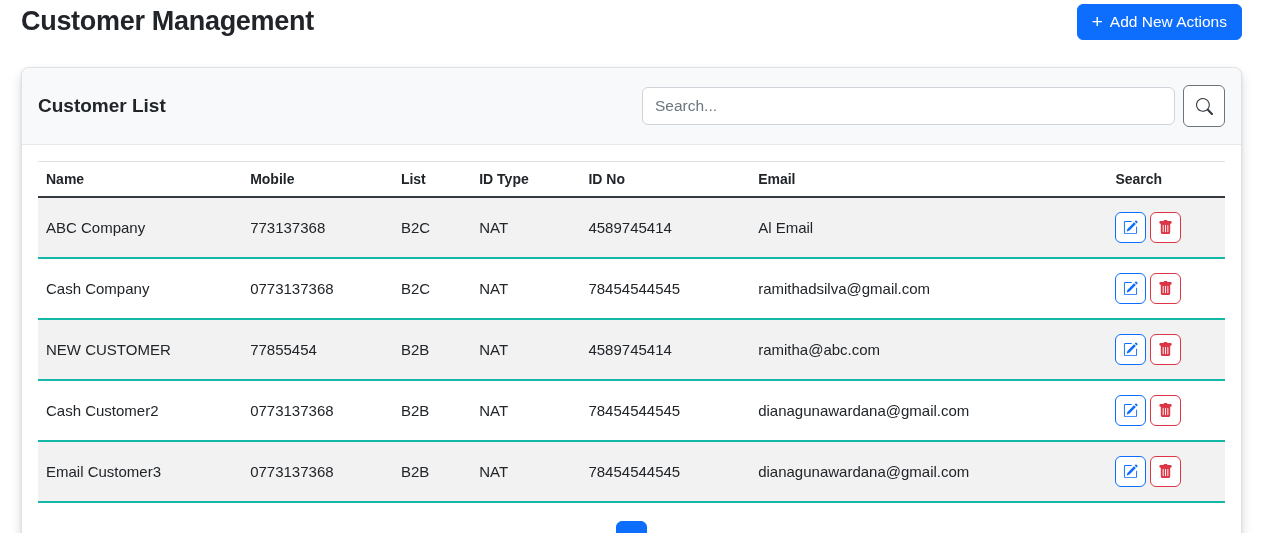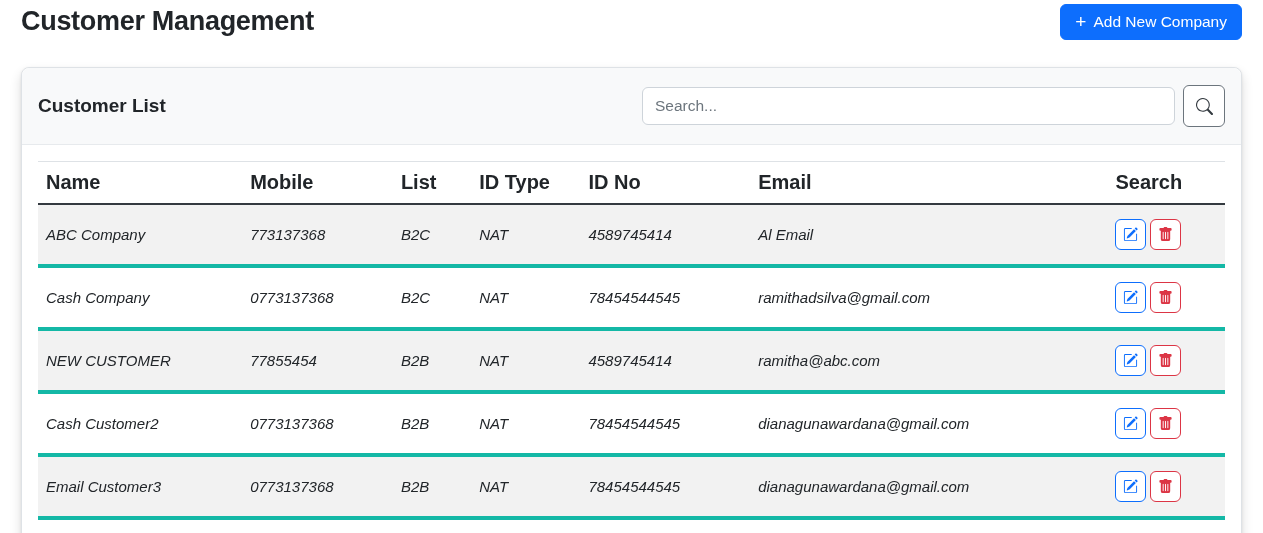--- a/index.html
+++ b/index.html
@@ -62,31 +62,31 @@
   }
   .btn-search svg { width: 17px; height: 17px; fill: #343a40; }
 
   
   .card-body { padding: 16px 16px 32px 16px; }
   table.customer-table {
     width: 100%; border-collapse: collapse; table-layout: fixed;
     font-size: 15px;
   }
   .customer-table th {
-    text-align: left; font-weight: 700; font-size: 20px; color: #212529;
+    text-align: left; font-weight: 700; font-size: 14px; color: #212529;
     padding: 9px 8px;
     border-top: 1px solid #dee2e6;
     border-bottom: 2px solid #343a40;
     background: #ffffff;
     white-space: nowrap;
   }
   .customer-table td {
     padding: 14px 8px; line-height: 20px;
-    border-bottom: 4px solid #14b8a6;
-    color: #212529; white-space: nowrap; overflow: hidden; font-style: italic;
+    border-bottom: 2px solid #14b8a6;
+    color: #212529; white-space: nowrap; overflow: hidden;
   }
   .customer-table tbody tr:nth-child(odd) { background: #f2f2f2; }
   .customer-table tbody tr:nth-child(even) { background: #ffffff; }
 
   col.c-name   { width: 17.2%; }
   col.c-mobile { width: 12.7%; }
   col.c-type   { width: 6.6%;  }
   col.c-idtype { width: 9.2%;  }
   col.c-idno   { width: 14.3%; }
   col.c-email  { width: 30.1%; }
@@ -117,21 +117,21 @@
 </style>
 </head>
 <body>
 
 <div class="page">
 
   <div class="topbar">
     <h1 class="page-title">Customer Management</h1>
     <button class="btn-add">
       <span class="plus">+</span>
-      <span>Add New Company</span>
+      <span>Add New Actions</span>
     </button>
   </div>
 
   <div class="card">
 
     <div class="card-header">
       <div class="card-title">Customer List</div>
       <div class="search-group">
         <input class="search-input" type="text" placeholder="Search..." style="">
         <button class="btn-search">

